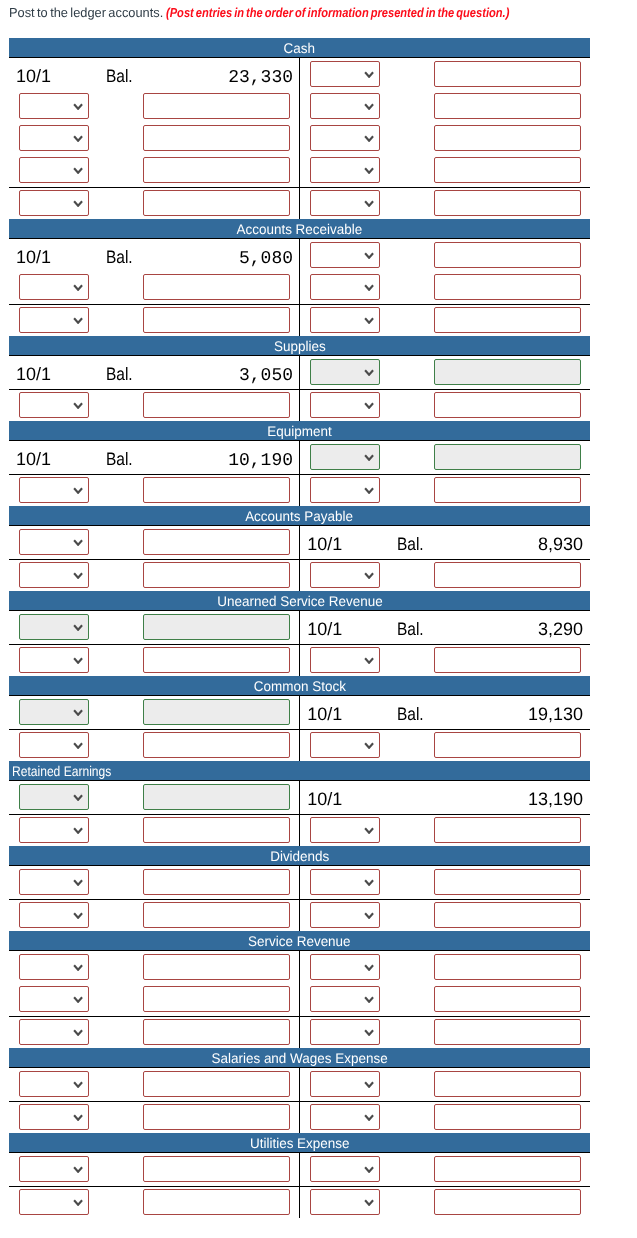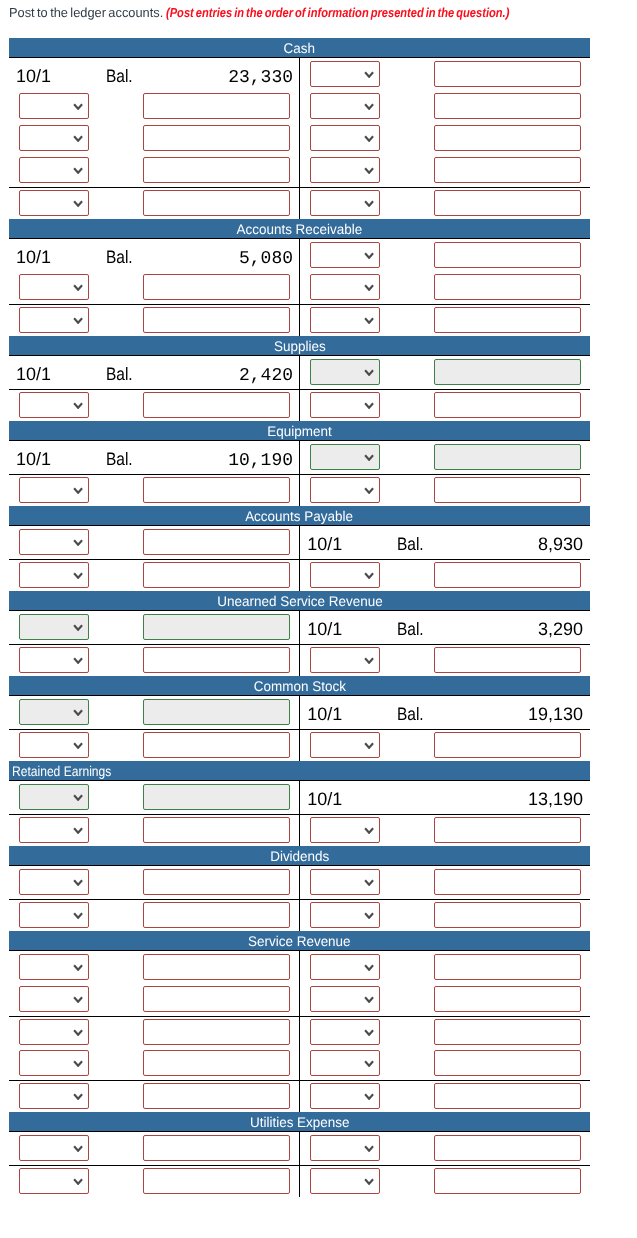--- a/index.html
+++ b/index.html
@@ -240,21 +240,21 @@
           <div class="inp" role="textbox"></div>
         </div>
       </div>
     </div>
     <div class="sechead"><span>Supplies</span></div>
     <div class="secbody">
       <div class="vdiv"></div>
       <div class="row">
         <div class="txt t-date-l"><span class="s">10/1</span></div>
         <div class="txt t-bal-l"><span class="s">Bal.</span></div>
-        <div class="txt t-amt-l"><span class="s">2,420</span></div>
+        <div class="txt t-amt-l"><span class="s">3,050</span></div>
         <div class="cell c-sel-r">
           <div class="sel ok" role="combobox">
             <svg class="chev" viewBox="0 0 10.2 7.2">
               <path d="M1.1 1.2 L5.1 5.8 L9.1 1.2" fill="none" stroke="#4b4b4b" stroke-width="2.1" stroke-linecap="butt" stroke-linejoin="miter"></path>
             </svg>
           </div>
         </div>
         <div class="cell c-in-r">
           <div class="inp ok" role="textbox"></div>
         </div>
@@ -597,20 +597,21 @@
             <svg class="chev" viewBox="0 0 10.2 7.2">
               <path d="M1.1 1.2 L5.1 5.8 L9.1 1.2" fill="none" stroke="#4b4b4b" stroke-width="2.1" stroke-linecap="butt" stroke-linejoin="miter"></path>
             </svg>
           </div>
         </div>
         <div class="cell c-in-r">
           <div class="inp" role="textbox"></div>
         </div>
       </div>
     </div>
+    <div class="sechead"><span>Salaries and Wages Expense</span></div>
     <div class="secbody">
       <div class="vdiv"></div>
       <div class="row">
         <div class="cell c-sel-l">
           <div class="sel" role="combobox">
             <svg class="chev" viewBox="0 0 10.2 7.2">
               <path d="M1.1 1.2 L5.1 5.8 L9.1 1.2" fill="none" stroke="#4b4b4b" stroke-width="2.1" stroke-linecap="butt" stroke-linejoin="miter"></path>
             </svg>
           </div>
         </div>

